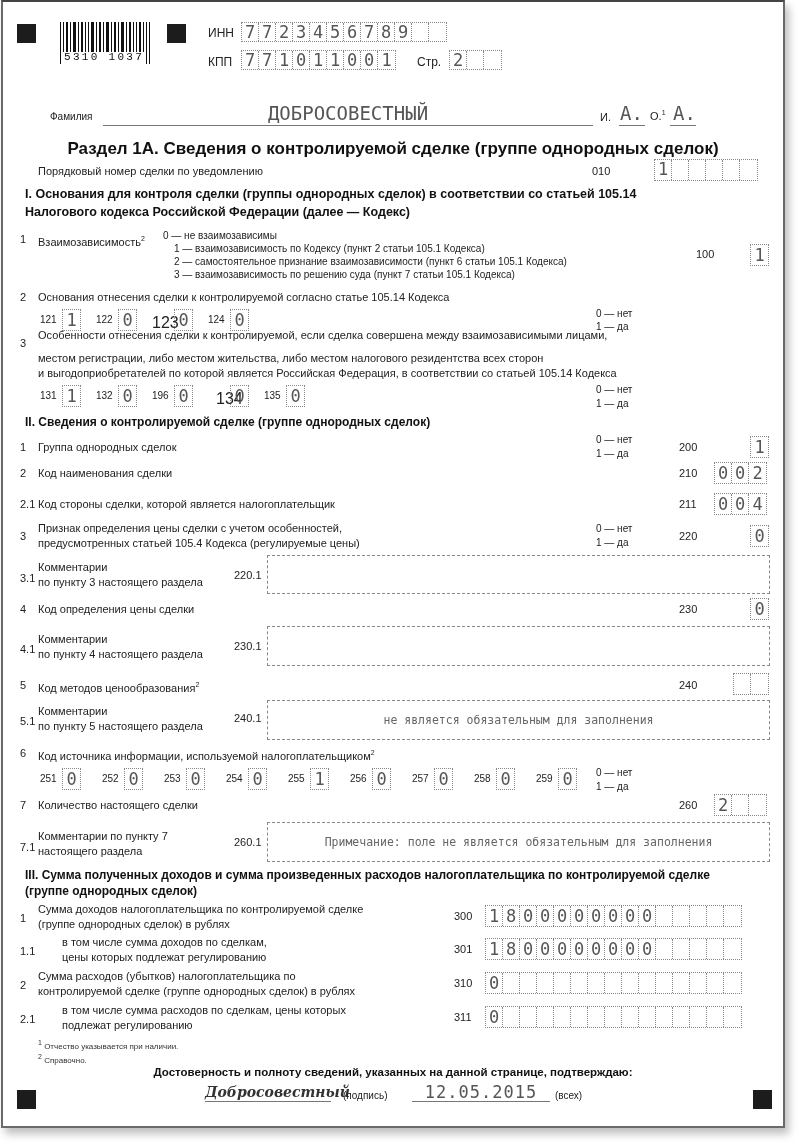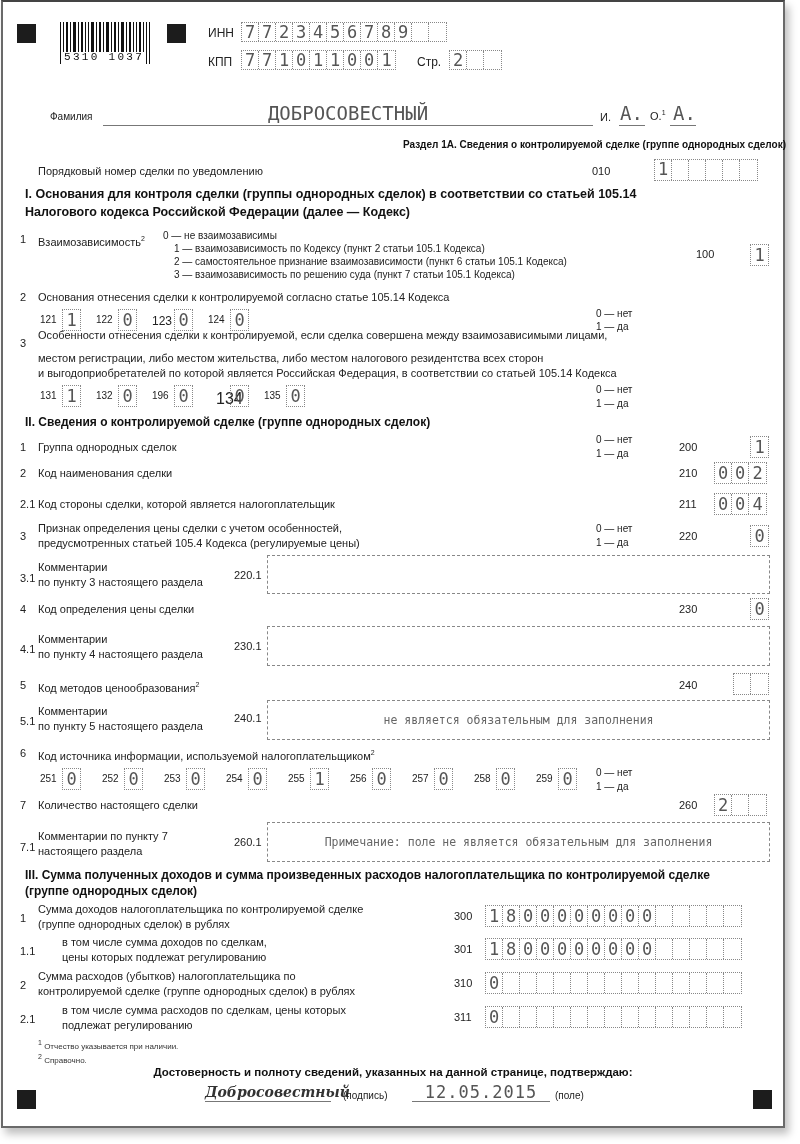--- a/index.html
+++ b/index.html
@@ -111,21 +111,21 @@
 <div class="lbl small" style="left:50px;top:110px">Фамилия</div>
 <div class="uline" style="left:103px;top:125px;width:490px"></div>
 <div class="abs mono-big" style="left:103px;top:102px;width:490px;text-align:center;font-size:19px">ДОБРОСОВЕСТНЫЙ</div>
 <div class="lbl" style="left:600px;top:110px">И.</div>
 <div class="uline" style="left:619px;top:125px;width:26px"></div>
 <div class="abs mono-big" style="left:620px;top:102px;font-size:19px">А.</div>
 <div class="lbl" style="left:650px;top:106px"><span>О.</span><sup>1</sup></div>
 <div class="uline" style="left:670px;top:125px;width:26px"></div>
 <div class="abs mono-big" style="left:673px;top:102px;font-size:19px">А.</div>
 
-<div class="abs bold" style="left:0;width:786px;text-align:right;top:139px;font-size:10px">Раздел 1А. Сведения о контролируемой сделке (группе однородных сделок)</div>
+<div class="abs bold" style="left:0;width:786px;text-align:center;top:139px;font-size:17px">Раздел 1А. Сведения о контролируемой сделке (группе однородных сделок)</div>
 
 <div class="lbl" style="left:38px;top:164px">Порядковый номер сделки по уведомлению</div>
 <div class="num" style="left:592px;top:165px">010</div>
 <div class="cells" id="c010" style="left:654px;top:159px;height:22px">
     <div class="cell">1</div>
     <div class="cell"></div>
     <div class="cell"></div>
     <div class="cell"></div>
     <div class="cell"></div>
     <div class="cell"></div>
@@ -149,21 +149,21 @@
 <div class="lbl" style="left:38px;top:290px">Основания отнесения сделки к контролируемой согласно статье 105.14 Кодекса</div>
 <div id="item2fields">
     <div class="num" style="font-size: 10px; left: 40px; top: 314px;">121</div>
     <div class="cells tall" style="left: 62px; top: 309px;">
       <div class="cell">1</div>
     </div>
     <div class="num" style="font-size: 10px; left: 96px; top: 314px;">122</div>
     <div class="cells tall" style="left: 118px; top: 309px;">
       <div class="cell">0</div>
     </div>
-    <div class="num" style="font-size: 12px; left: 152px; top: 314px;">123</div>
+    <div class="num" style="font-size: 16px; left: 152px; top: 314px;">123</div>
     <div class="cells tall" style="left: 174px; top: 309px;">
       <div class="cell">0</div>
     </div>
     <div class="num" style="font-size: 10px; left: 208px; top: 314px;">124</div>
     <div class="cells tall" style="left: 230px; top: 309px;">
       <div class="cell">0</div>
     </div>
   </div>
 <div class="lbl small" style="left:596px;top:307px">0 — нет</div>
 <div class="lbl small" style="left:596px;top:320px">1 — да</div>
@@ -426,13 +426,13 @@
 
 <div class="lbl tiny" style="left:38px;top:1036px"><sup>1</sup> <span>Отчество указывается при наличии.</span></div>
 <div class="lbl tiny" style="left:38px;top:1050px"><sup>2</sup> <span>Справочно.</span></div>
 
 <div class="abs bold" style="left:0;width:786px;text-align:center;top:1066px;font-size:11.5px">Достоверность и полноту сведений, указанных на данной странице, подтверждаю:</div>
 <div class="uline" style="left:205px;top:1101px;width:126px"></div>
 <div class="abs" style="left:205px;top:1084px;width:126px;text-align:center;font-family:'DejaVu Serif',serif;font-style:italic;font-weight:bold;font-size:14px;color:#333">Добросовестный</div>
 <div class="lbl small" style="left:343px;top:1089px">(подпись)</div>
 <div class="uline" style="left:412px;top:1101px;width:138px"></div>
 <div class="abs mono-big" style="left:412px;top:1082px;width:138px;text-align:center;font-size:17px;letter-spacing:1px">12.05.2015</div>
-<div class="lbl small" style="left:555px;top:1089px">(поле)</div>
+<div class="lbl small" style="left:555px;top:1089px">(всех)</div>
 
 </body></html>

